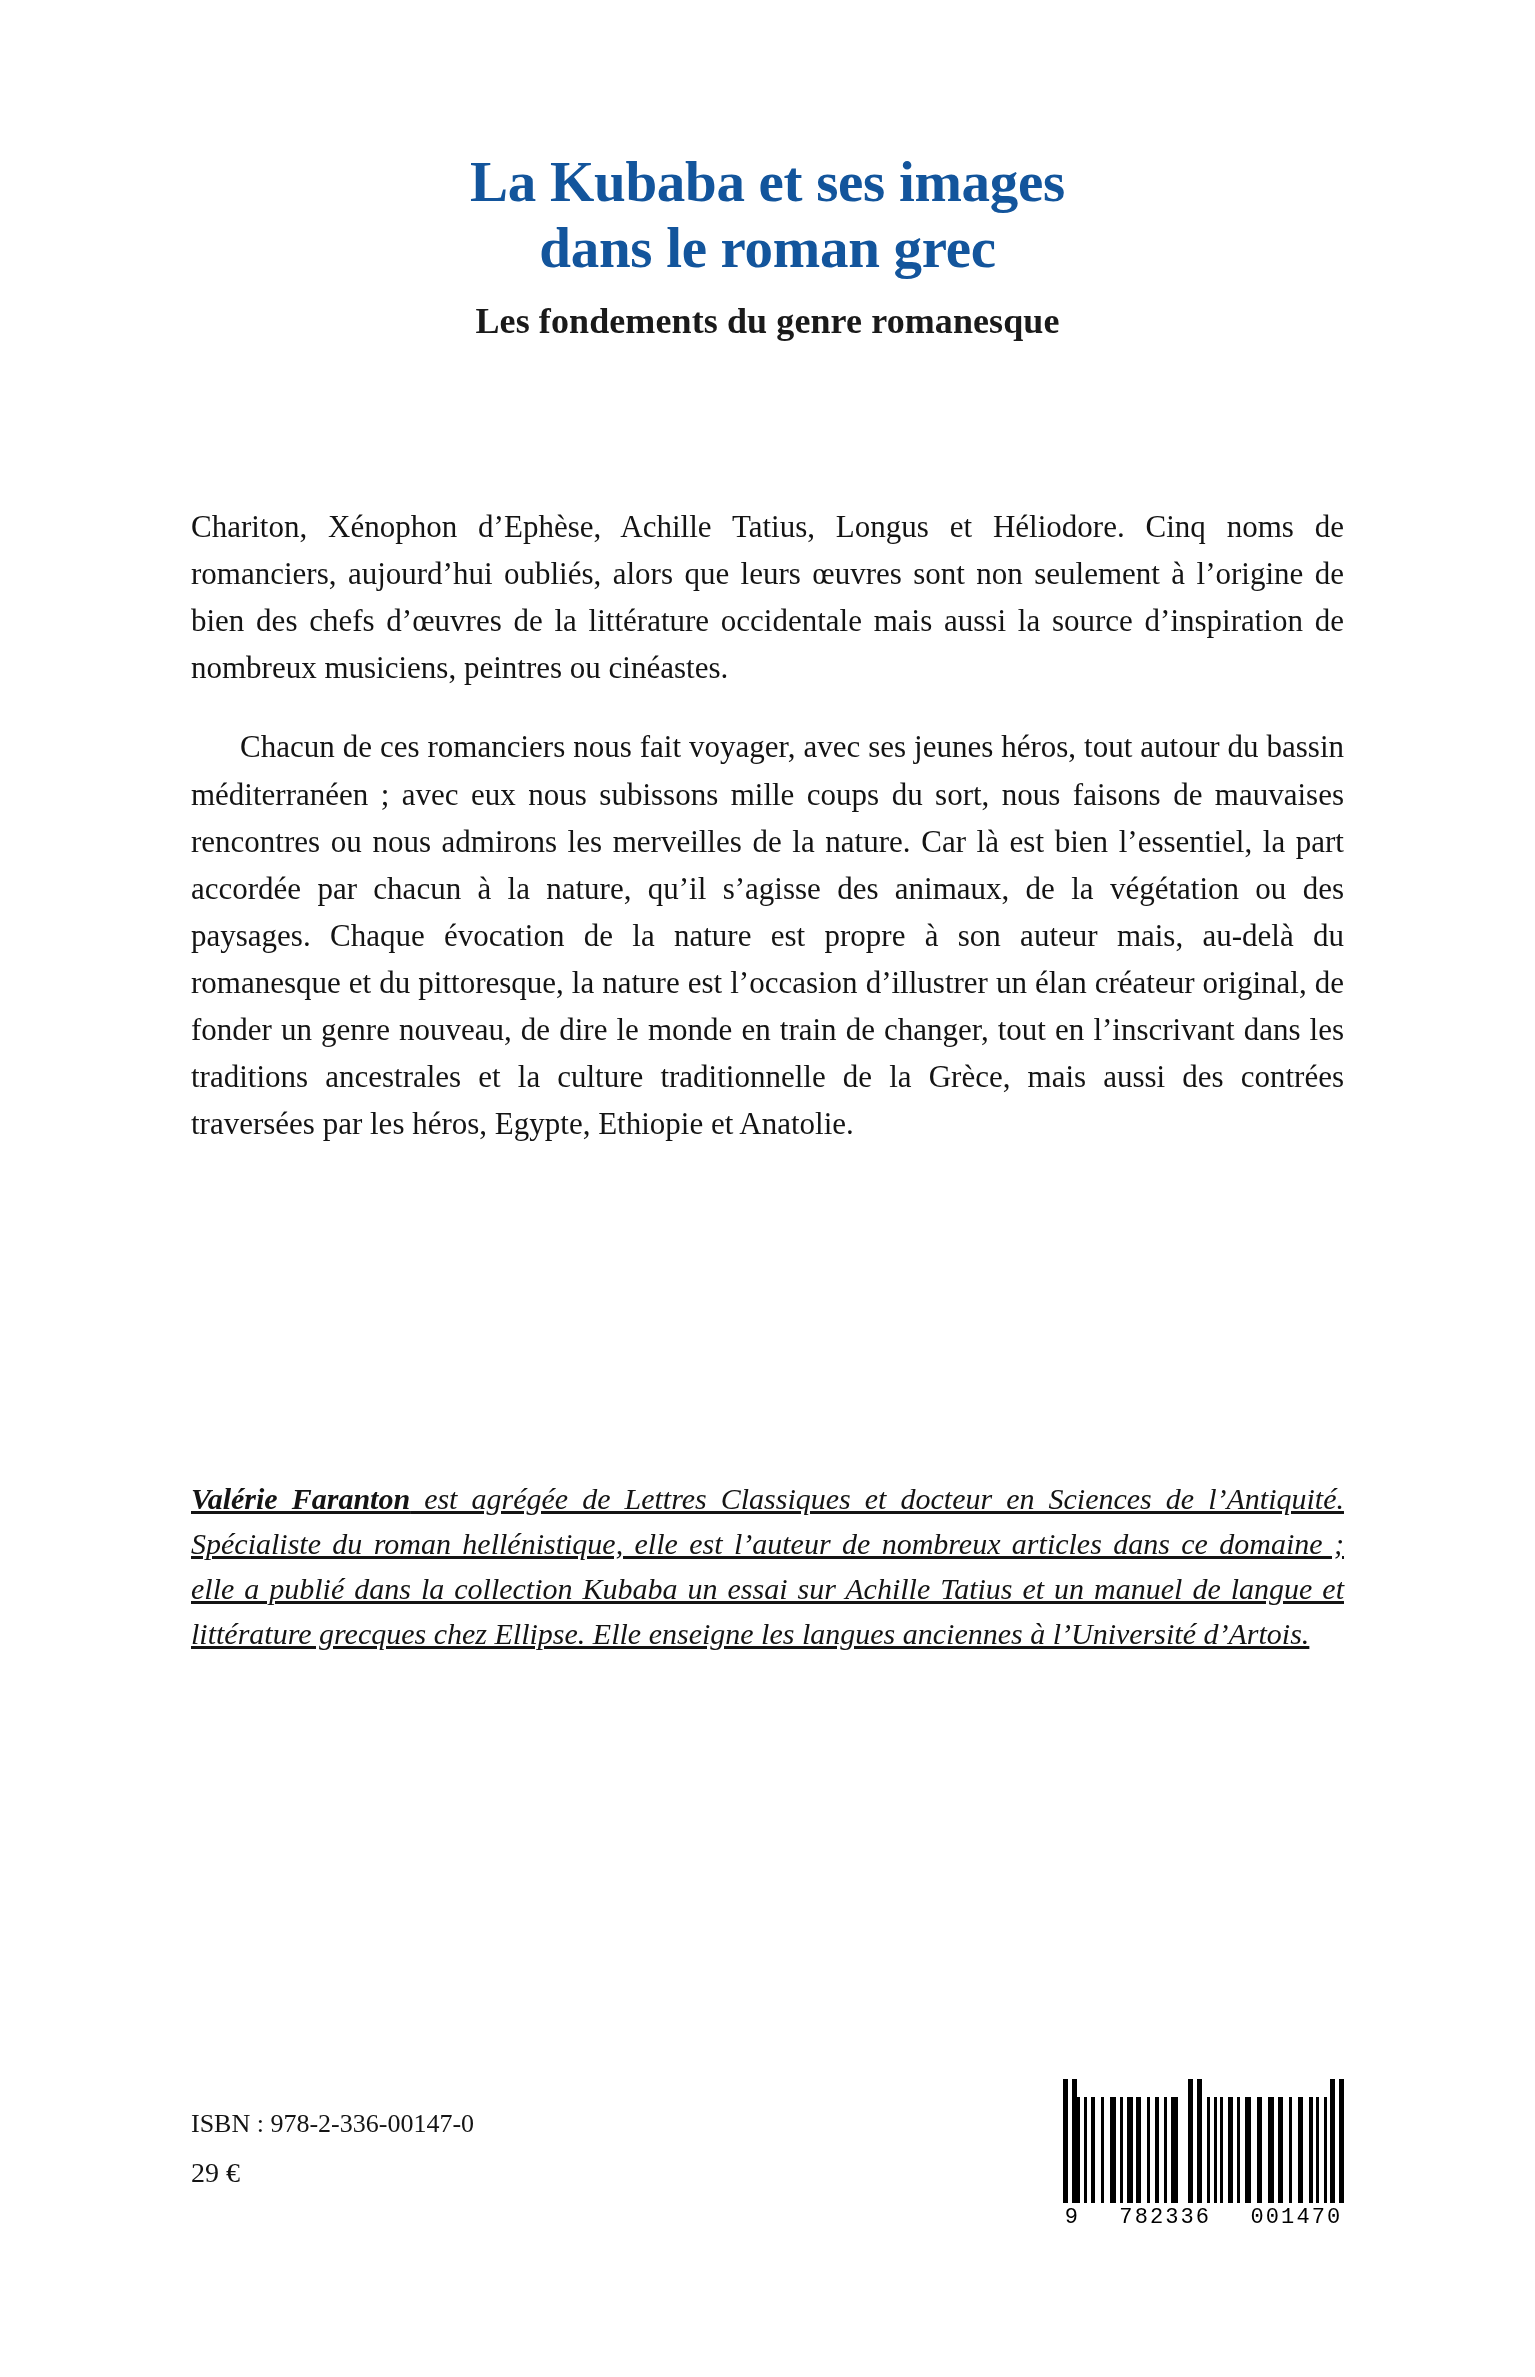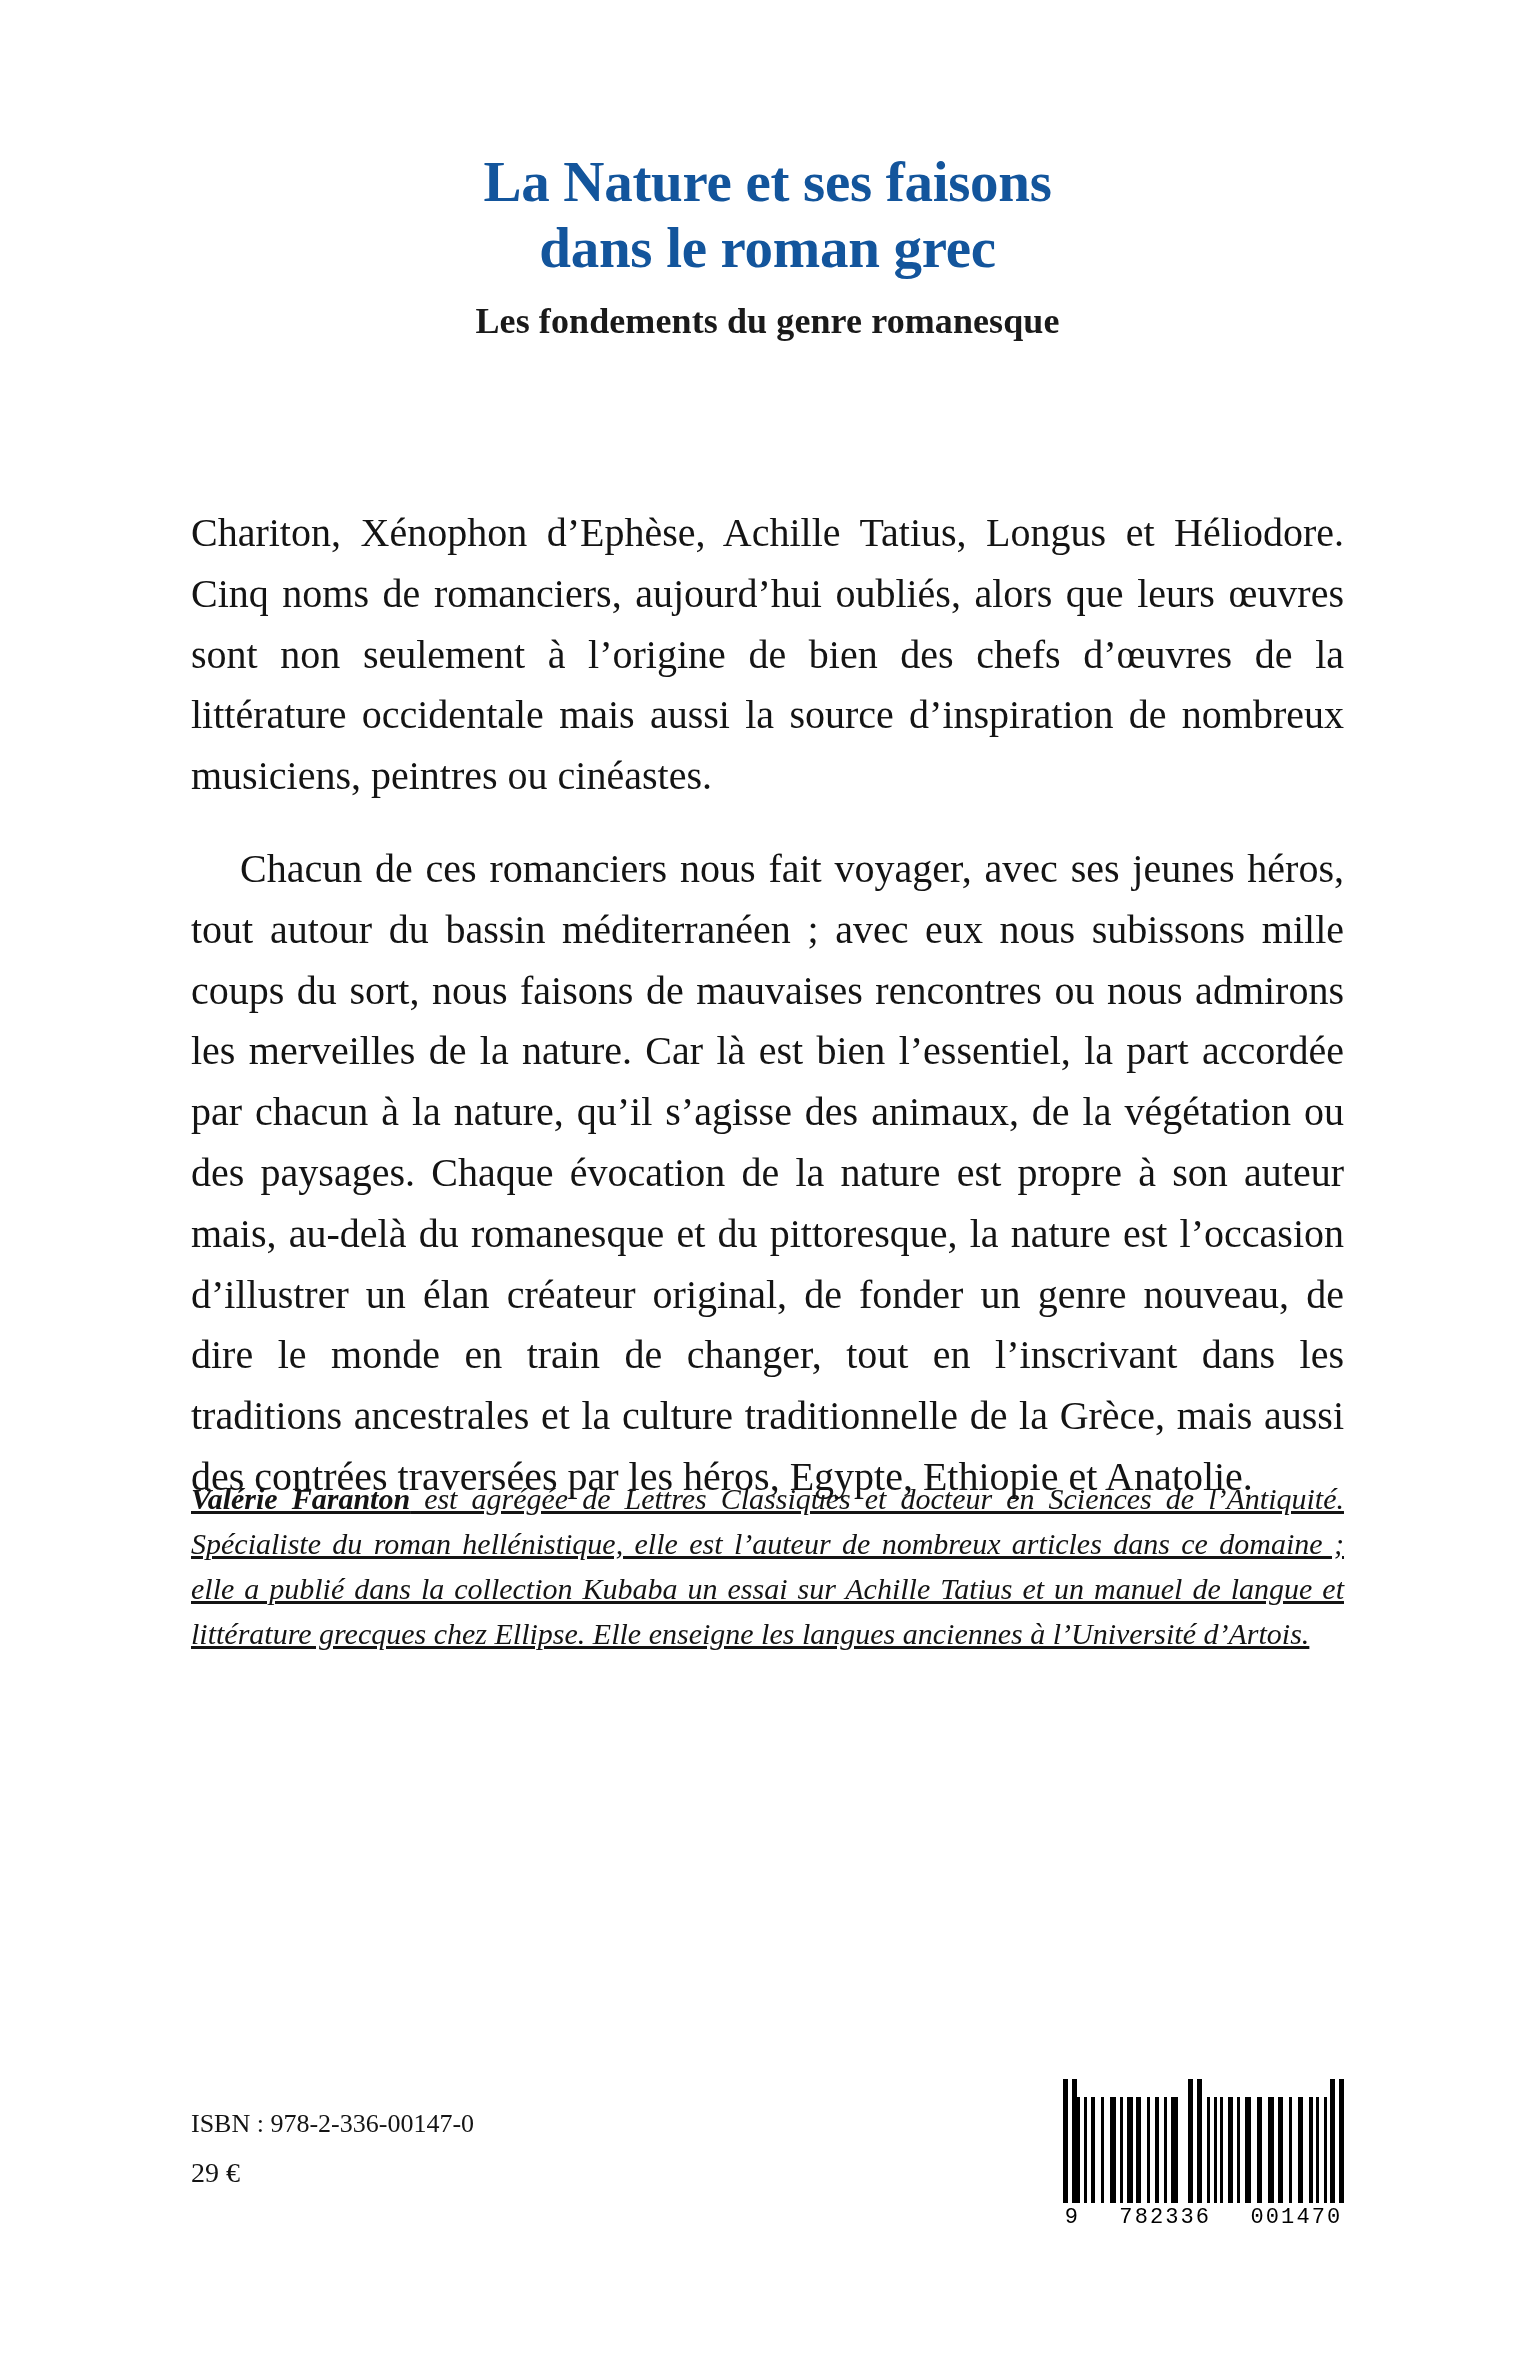--- a/index.html
+++ b/index.html
@@ -59,21 +59,21 @@
   
   .blurb {
     position: absolute;
     top: 503px;
     left: 0;
     width: 1153px;
   }
   .blurb p {
     margin: 0;
     font-family: "Liberation Serif", serif;
-    font-size: 40px;
+    font-size: 31px;
     line-height: 1.52;
     text-align: justify;
     color: #141414;
   }
   .blurb p.first {
     text-indent: 0;
   }
   .blurb p.second {
     margin-top: 32px;
     text-indent: 49px;
@@ -159,21 +159,21 @@
   }
 </style>
 </head>
 <body>
 
 <div class="page">
   <div class="content">
 
     <div class="title-block">
       <div class="book-title">
-        <span>La Nature et ses faisons</span>
+        <span>La Kubaba et ses images</span>
         <span class="line2">dans le roman grec</span>
       </div>
       <div class="book-subtitle">Les fondements du genre romanesque</div>
     </div>
 
     <div class="blurb">
       <p class="first">Chariton, Xénophon d’Ephèse, Achille Tatius, Longus et Héliodore. Cinq noms de romanciers, aujourd’hui oubliés, alors que leurs œuvres sont non seulement à l’origine de bien des chefs d’œuvres de la littérature occidentale mais aussi la source d’inspiration de nombreux musiciens, peintres ou cinéastes.</p>
       <p class="second">Chacun de ces romanciers nous fait voyager, avec ses jeunes héros, tout autour du bassin méditerranéen ; avec eux nous subissons mille coups du sort, nous faisons de mauvaises rencontres ou nous admirons les merveilles de la nature. Car là est bien l’essentiel, la part accordée par chacun à la nature, qu’il s’agisse des animaux, de la végétation ou des paysages. Chaque évocation de la nature est propre à son auteur mais, au-delà du romanesque et du pittoresque, la nature est l’occasion d’illustrer un élan créateur original, de fonder un genre nouveau, de dire le monde en train de changer, tout en l’inscrivant dans les traditions ancestrales et la culture traditionnelle de la Grèce, mais aussi des contrées traversées par les héros, Egypte, Ethiopie et Anatolie.</p>
     </div>
 

